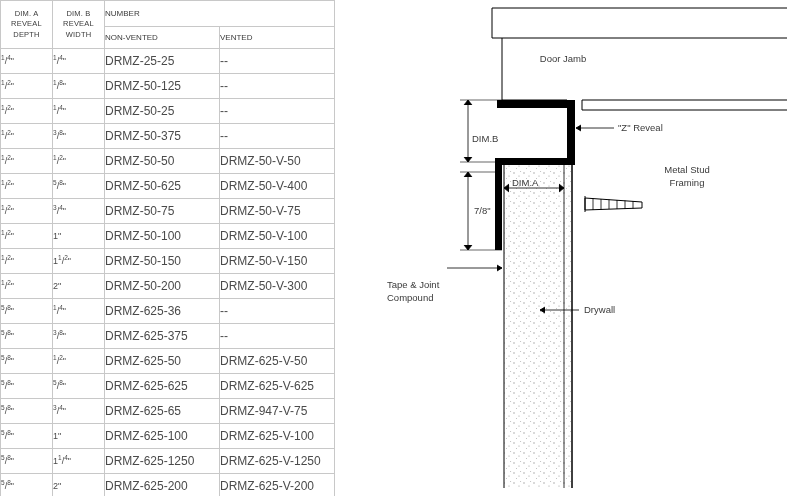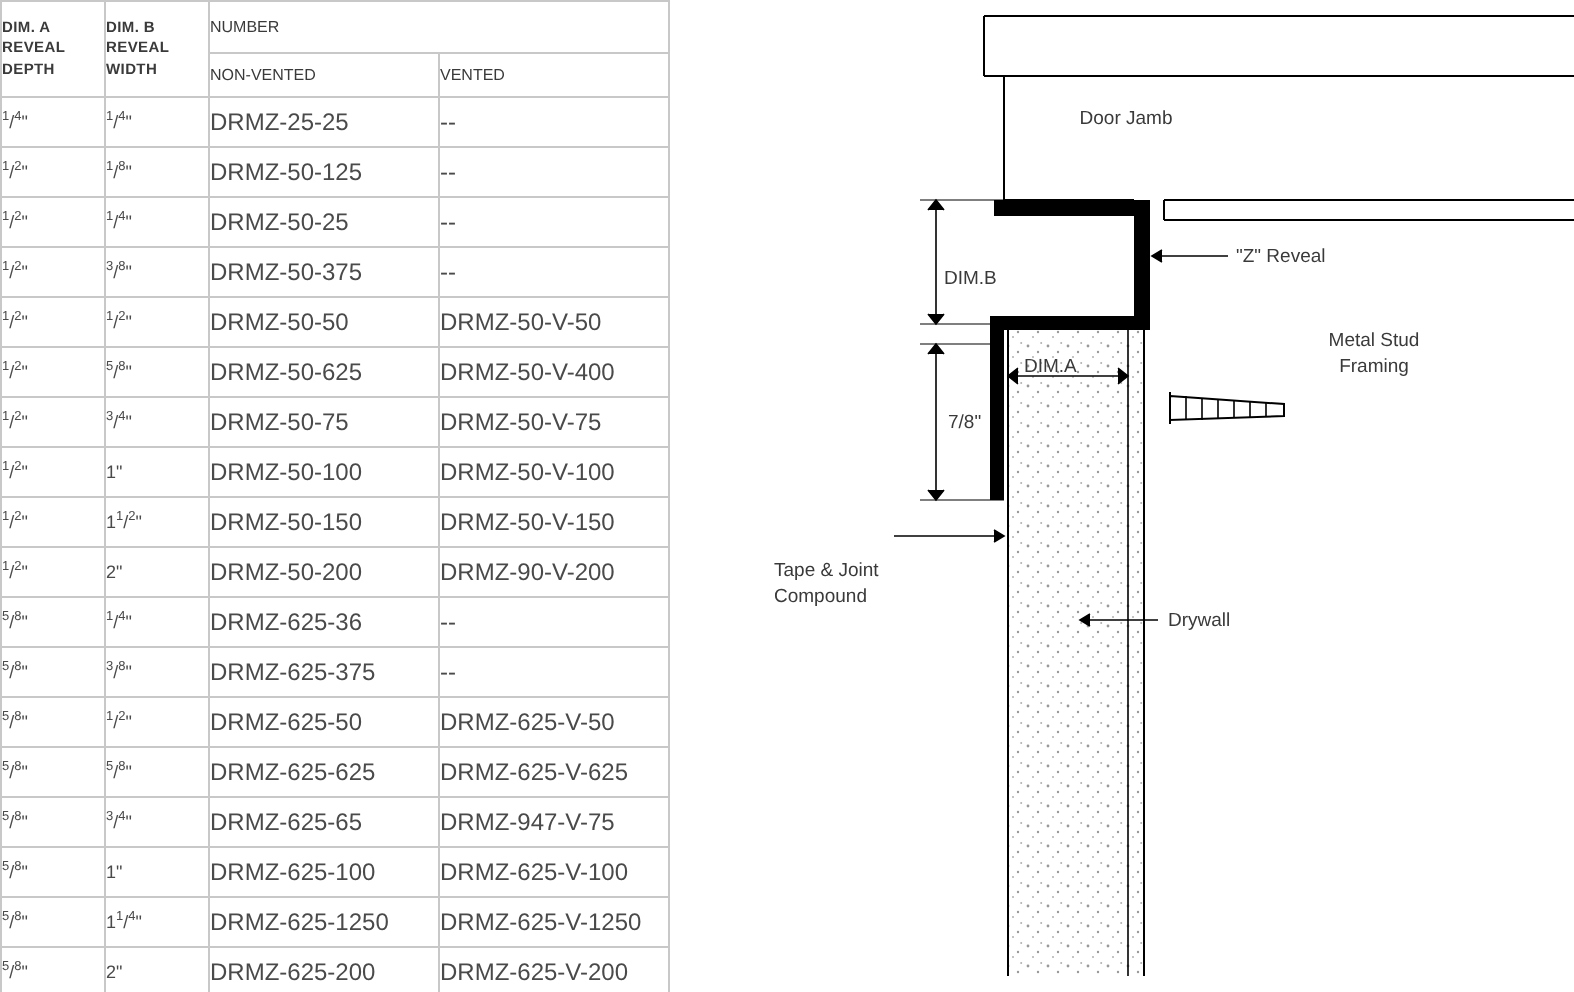--- a/index.html
+++ b/index.html
@@ -31,24 +31,24 @@
     padding: 0;
     vertical-align: middle;
   }
   .col-a { width: 52px; }
   .col-b { width: 52px; }
   .col-nv { width: 115px; }
   .col-v { width: 115px; }
 
   th.hdr {
     font-size: 7.5px;
-    font-weight: bold;
+    font-weight: normal;
     color: #3a3a3a;
     letter-spacing: .2px;
-    text-align: left;
+    text-align: center;
     line-height: 1.35;
     padding: 4px 2px;
   }
   th.hdr-num {
     text-align: left;
     padding-left: 7px;
     font-size: 8px;
     font-weight: normal;
     height: 26px;
   }
@@ -171,21 +171,21 @@
         <tr>
           <td class="dim"><span class="frac">1</span>/<span class="frac">2</span>"</td>
           <td class="dim">1<span class="frac">1</span>/<span class="frac">2</span>"</td>
           <td class="code">DRMZ-50-150</td>
           <td class="code">DRMZ-50-V-150</td>
         </tr>
         <tr>
           <td class="dim"><span class="frac">1</span>/<span class="frac">2</span>"</td>
           <td class="dim">2"</td>
           <td class="code">DRMZ-50-200</td>
-          <td class="code">DRMZ-90-V-200</td>
+          <td class="code">DRMZ-50-V-300</td>
         </tr>
         <tr>
           <td class="dim"><span class="frac">5</span>/<span class="frac">8</span>"</td>
           <td class="dim"><span class="frac">1</span>/<span class="frac">4</span>"</td>
           <td class="code">DRMZ-625-36</td>
           <td class="code dash">--</td>
         </tr>
         <tr>
           <td class="dim"><span class="frac">5</span>/<span class="frac">8</span>"</td>
           <td class="dim"><span class="frac">3</span>/<span class="frac">8</span>"</td>

